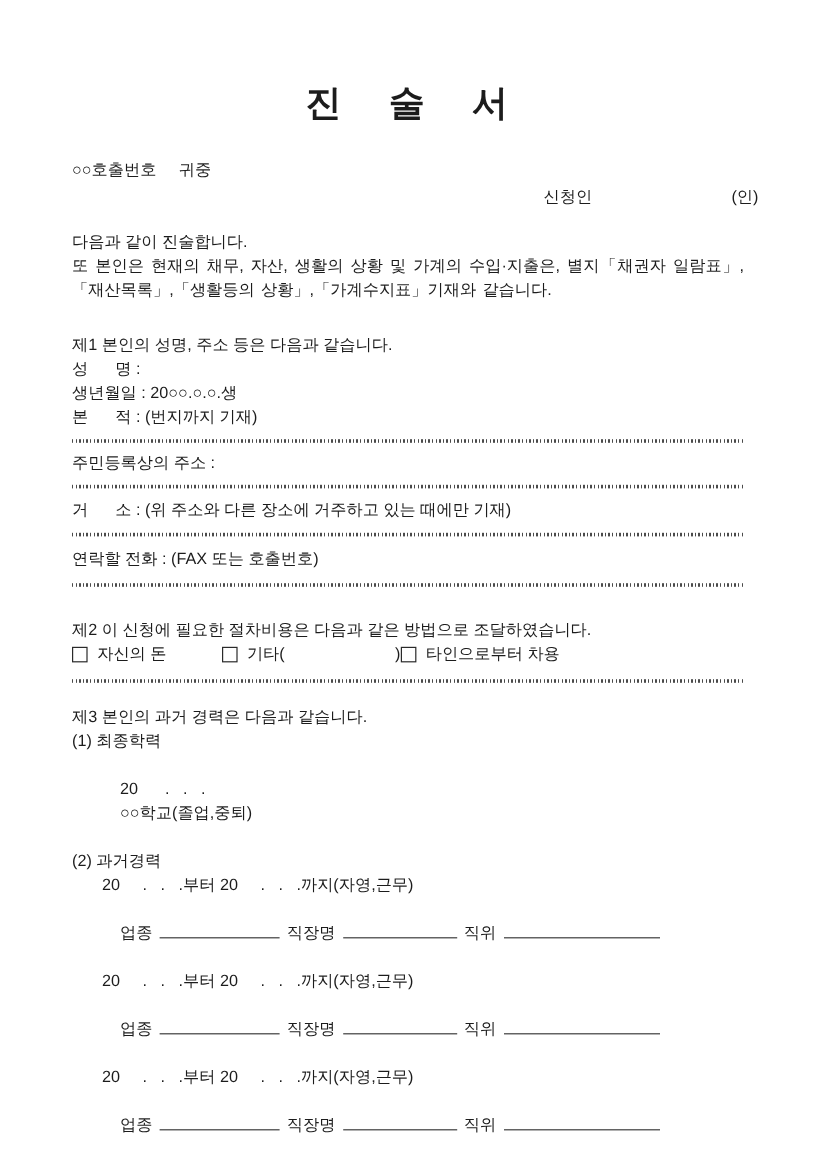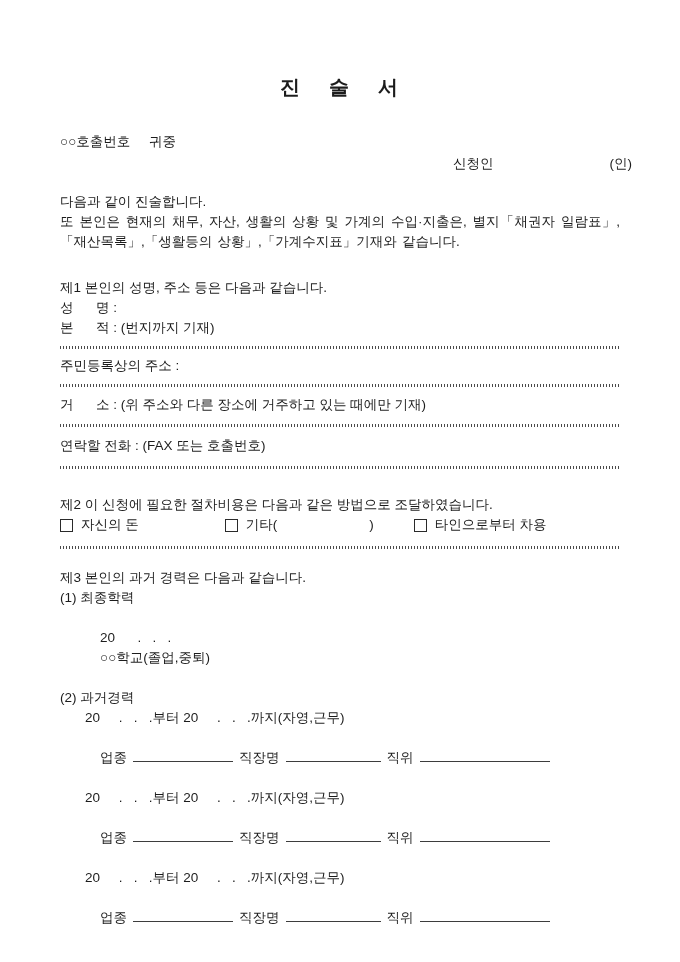--- a/index.html
+++ b/index.html
@@ -11,39 +11,39 @@
     padding:72px 60px 0 60px;
     font-family:"Liberation Sans","DejaVu Sans",sans-serif;
     font-size:13.5px;
     color:#1c1c1c;
     overflow:hidden;
   }
   .title{
     text-align:center;
     font-family:"DejaVu Serif","Liberation Serif",serif;
     font-weight:bold;
-    font-size:20px;
+    font-size:30px;
     line-height:30px;
     white-space:pre;
     letter-spacing:2px;
     margin:0;
   }
   .line{line-height:20px;white-space:pre;}
   .wrapline{line-height:20px;text-align:justify;word-break:break-all;word-spacing:1.5px;}
   .applicant-row{
     display:flex;justify-content:flex-end;align-items:center;
     gap:116px;line-height:20px;margin-right:-12px;
   }
   .dotline{
     height:3px;
     background-image:
       repeating-linear-gradient(90deg,#4a4a4a 0 1.2px,transparent 1.2px 3px),
       repeating-linear-gradient(90deg,transparent 0 10px,#ffffff 10px 11.5px);
   }
-  .cbx-row{display:flex;align-items:center;line-height:20px;gap:40px;}
+  .cbx-row{display:flex;align-items:center;line-height:20px;}
   .cbx{
     display:inline-block;width:11px;height:11px;
     border:1.6px solid #2a2a2a;margin-right:8px;flex:0 0 auto;
     background:#fff;
   }
   .cbx-item{display:flex;align-items:center;white-space:pre;}
   .gap1{margin-right:46px;}
   .gap2{margin-right:32px;}
   .paren-gap{display:inline-block;width:92px;}
   .ind{padding-left:25px;}
@@ -72,20 +72,21 @@
   <div class="applicant-row mt2">
     <span>신청인</span>
     <span>(인)</span>
   </div>
 
   <div class="line mt18">다음과 같이 진술합니다.</div>
   <div class="wrapline">또 본인은 현재의 채무, 자산, 생활의 상황 및 가계의 수입·지출은, 별지「채권자 일람표」,「재산목록」,「생활등의 상황」,「가계수지표」기재와 같습니다.</div>
 
   <div class="line mt26">제1 본인의 성명, 주소 등은 다음과 같습니다.</div>
   <div class="line">성      명 :</div>
+  <div class="line">생년월일 : 20○○.○.○.생</div>
   <div class="line">본      적 : (번지까지 기재)</div>
 
   <div class="dotline mt8"></div>
   <div class="line mt7">주민등록상의 주소 :</div>
   <div class="dotline mt8"></div>
   <div class="line mt8">거      소 : (위 주소와 다른 장소에 거주하고 있는 때에만 기재)</div>
   <div class="dotline mt9"></div>
   <div class="line mt9">연락할 전화 : (FAX 또는 호출번호)</div>
   <div class="dotline mt10"></div>
 

